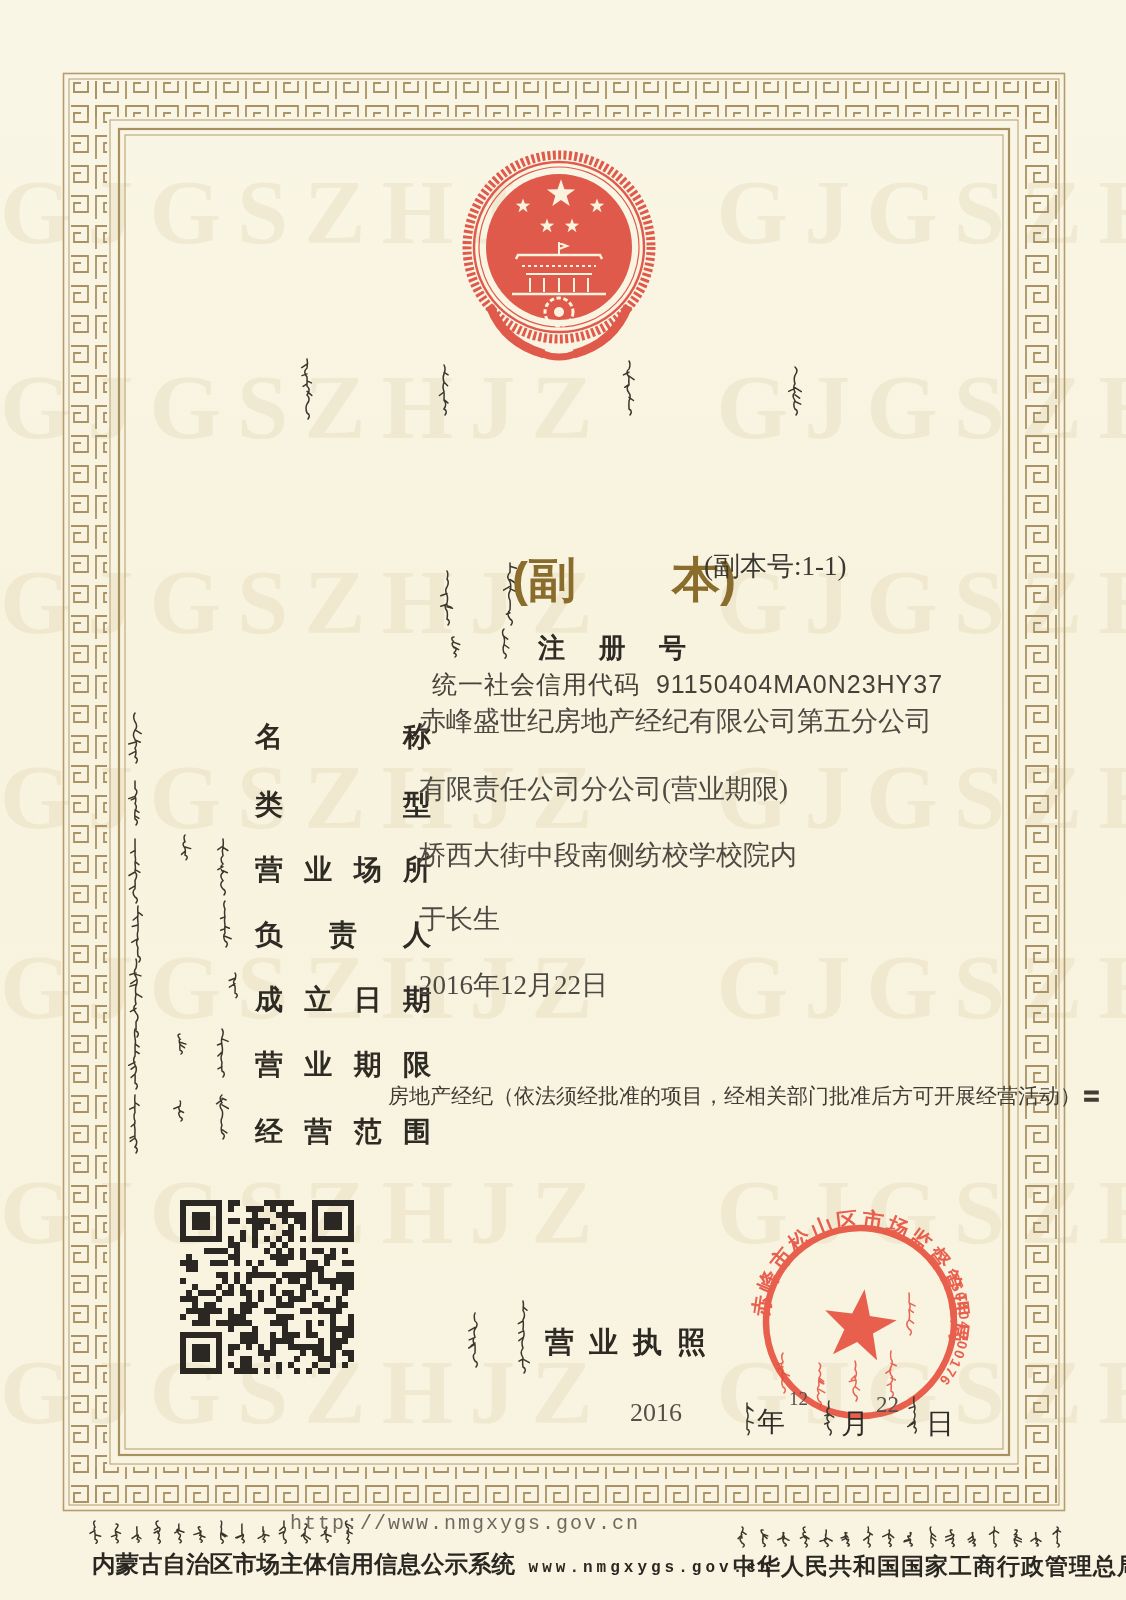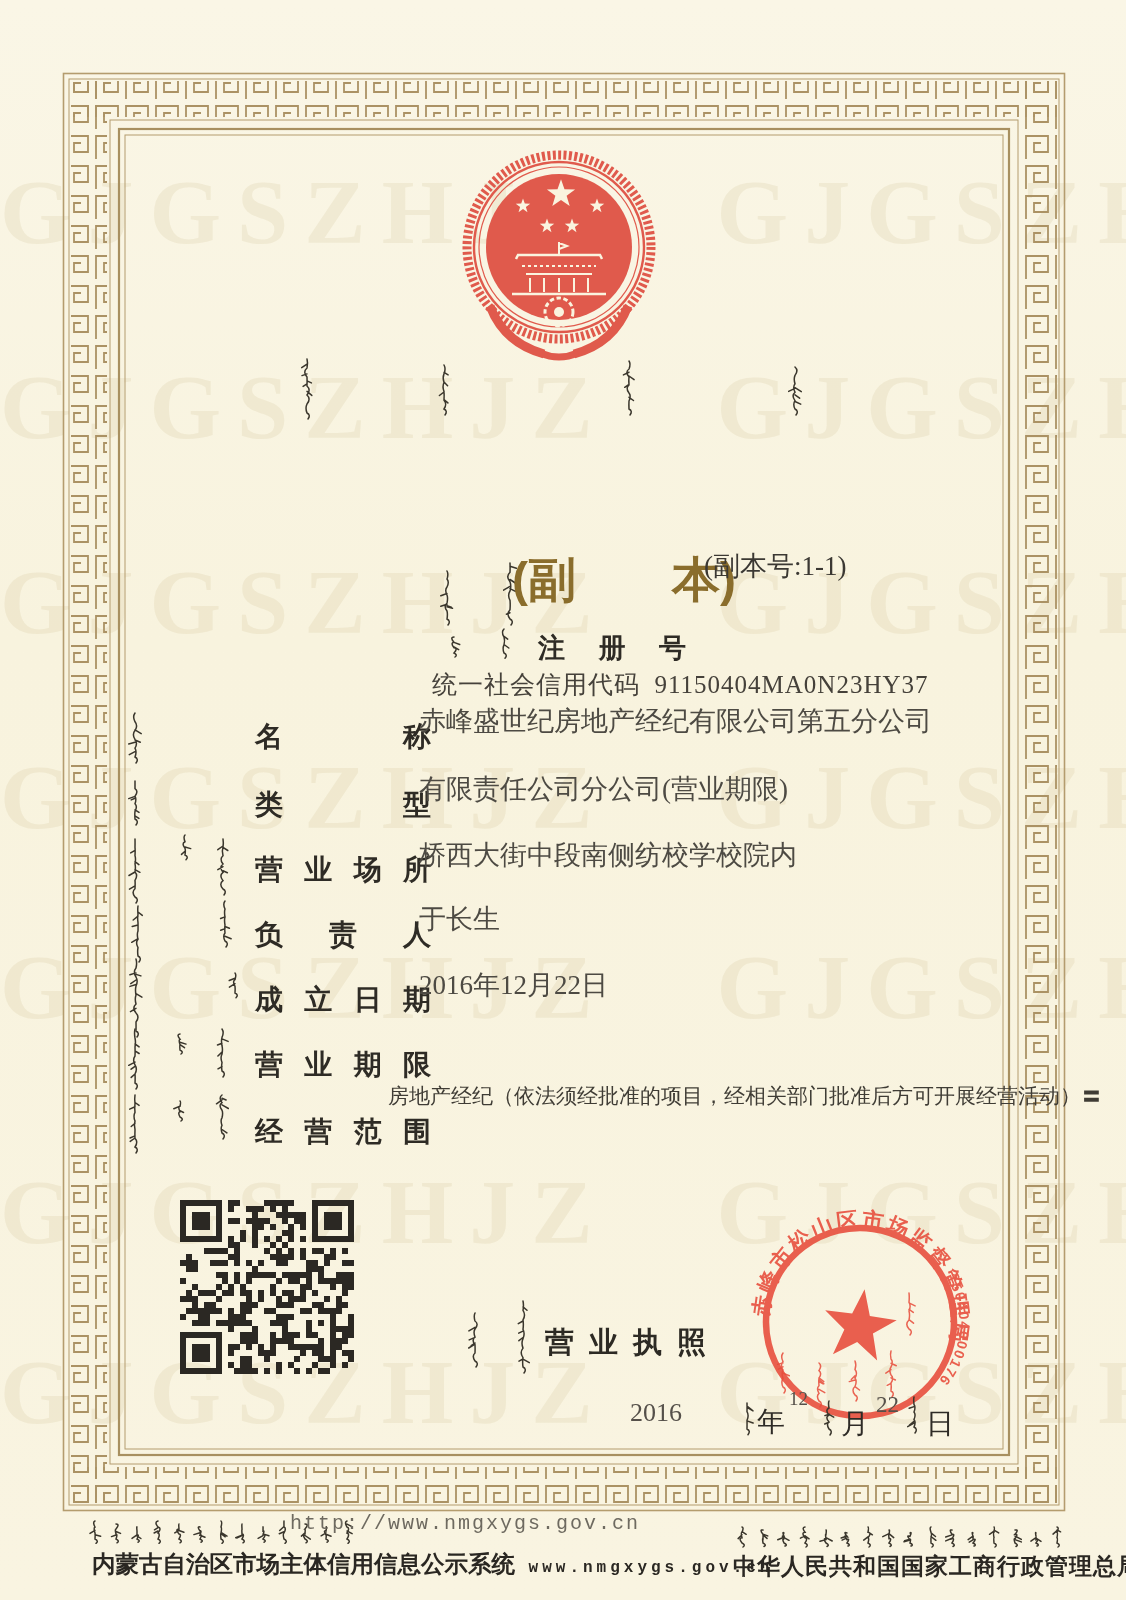--- a/index.html
+++ b/index.html
@@ -19,21 +19,21 @@
   .title{position:absolute;left:268px;top:424px;font-size:97px;font-weight:900;
          letter-spacing:60px;color:#8a6d2c;white-space:nowrap;line-height:1;
          text-shadow:0 0 1px rgba(110,85,30,.6);}
   .subtitle{position:absolute;left:512px;top:556px;font-size:48px;font-weight:700;
             color:#8a6d2c;white-space:pre;line-height:1;}
   .subtitle-sup{position:absolute;left:668px;top:548px;font-size:27px;color:#3b3833;
                 font-family:"Liberation Serif",serif;margin-left:36px;}
   .regno{position:absolute;left:520px;top:630px;font-size:27px;color:#2e2b25;
          letter-spacing:13px;font-weight:600;margin-left:18px;}
   .credit{position:absolute;left:432px;top:668px;font-size:25px;color:#45413a;
-          font-family:Liberation Serif, serif;letter-spacing:1px;white-space:pre;}
+          font-family:Liberation Sans, sans-serif;letter-spacing:1px;white-space:pre;}
   
   .flabel{position:absolute;left:255px;width:176px;font-size:28px;font-weight:600;
           color:#2e2b25;text-align:justify;text-align-last:justify;line-height:1.2;}
   .fvalue{position:absolute;left:419px;font-size:27px;color:#4d4a43;
           font-family:"Liberation Serif",serif;white-space:pre;line-height:1.25;}
   .fvalue.small{left:388px;width:612px;font-size:21px;color:#3f3c35;}
   
   .mg{position:absolute;line-height:0;}
   .mgrow{position:absolute;line-height:0;white-space:nowrap;}
   .mgrow svg{margin-right:7px;}

